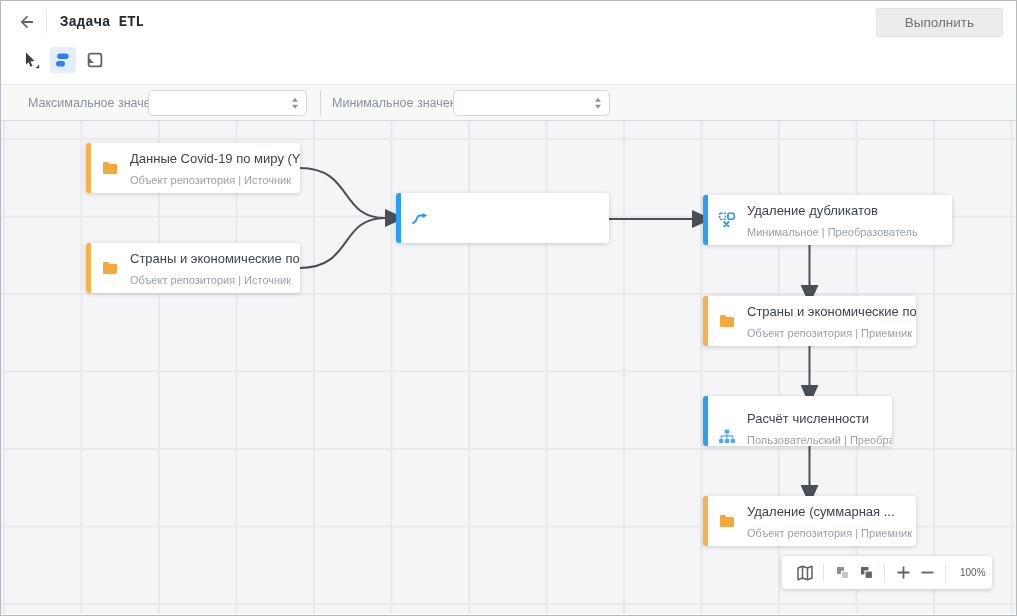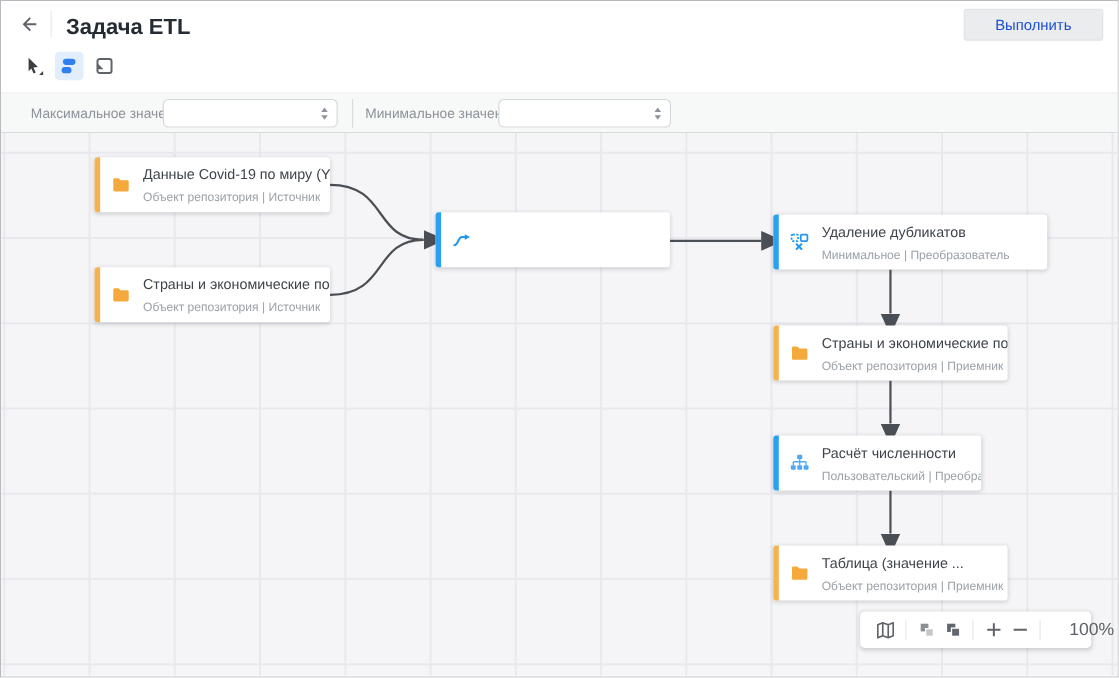--- a/index.html
+++ b/index.html
@@ -3,22 +3,22 @@
 <meta charset="utf-8">
 <style>
   * { box-sizing: border-box; margin: 0; padding: 0; }
   body { font-family: "Liberation Sans", sans-serif; background: #ffffff; }
   .app { position: relative; width: 1017px; height: 616px; border: 1px solid #b7bbbf; background: #fff; overflow: hidden; }
 
   
   .topbar { position: relative; height: 84px; background: #fff; border-bottom: 1px solid #e9e9e9; }
   .back-btn { position: absolute; left: 15px; top: 10px; width: 22px; height: 22px; display: flex; align-items: center; justify-content: center; cursor: pointer; }
   .hdr-divider { position: absolute; left: 45px; top: 9px; width: 1px; height: 24px; background: #e4e6e8; }
-  .page-title { position: absolute; left: 59px; top: 13px; font-size: 20px; font-weight: bold; color: #242b33; }
-  .run-btn { position: absolute; right: 13px; top: 7px; padding: 6px 28px; background: #ebeced; border: 1px solid #e2e3e4; border-radius: 3px; font-size: 13.5px; color: #1d4ed8; cursor: pointer; }
+  .page-title { position: absolute; left: 59px; top: 13px; font-size: 14px; font-weight: bold; color: #242b33; font-family: Liberation Mono, monospace; }
+  .run-btn { position: absolute; right: 13px; top: 7px; padding: 6px 28px; background: #ebeced; border: 1px solid #e2e3e4; border-radius: 3px; font-size: 13.5px; color: #737373; cursor: pointer; }
   .tools { position: absolute; left: 17px; top: 46px; display: flex; gap: 6px; }
   .tool { width: 26px; height: 26px; display: flex; align-items: center; justify-content: center; border-radius: 4px; cursor: pointer; }
   .tool.active { background: #e2eefb; }
 
   
   .params { position: relative; height: 36px; background: #f7f8f8; border-bottom: 1px solid #d9dadb; }
   .param-label { position: absolute; top: 11px; font-size: 12.5px; color: #8d939a; }
   .lbl-max { left: 27px; } .lbl-min { left: 331px; }
   .numfield { position: absolute; top: 5px; height: 26px; background: #fff; border: 1px solid #d4d7da; border-radius: 5px; }
   .nf-max { left: 147px; width: 159px; } .nf-min { left: 452px; width: 157px; }
@@ -43,21 +43,21 @@
   .nicon { width: 18px; height: 18px; margin-right: 11px; flex: none; }
   .ntexts { overflow: hidden; }
   .ntitle { font-size: 13px; color: #3e444b; white-space: nowrap; overflow: hidden; }
   .nsub { font-size: 11px; color: #9ba1a8; white-space: nowrap; overflow: hidden; margin-top: 8px; }
 
   
   .zoom-panel { position: absolute; left: 781px; top: 435px; width: 210px; height: 33px; background: #fff; border-radius: 4px;
     box-shadow: 0 1px 4px rgba(60,64,67,0.25); display: flex; align-items: center; padding: 0 11px; }
   .zp-btn { display: flex; align-items: center; justify-content: center; width: 24px; height: 24px; cursor: pointer; flex: none; }
   .zp-div { width: 1px; height: 18px; background: #e4e5e6; margin: 0 6px; flex: none; }
-  .zoom-level { font-size: 16px; color: #5f6368; margin-left: 20px; }
+  .zoom-level { font-size: 10px; color: #5f6368; margin-left: 8px; }
 </style>
 </head>
 <body>
 
 <div class="app">
 
   <div class="topbar">
     <div class="back-btn">
       <svg width="18" height="18" viewBox="0 0 18 18">
         <path d="M15 8.1 H5.9 L10.1 3.9 L8.9 2.7 L2.6 9 L8.9 15.3 L10.1 14.1 L5.9 9.9 H15 Z" fill="#5f6368"></path>
@@ -169,40 +169,40 @@
     <div class="node orange" style="left:702px; top:175px; width:213px;">
       <svg class="nicon" viewBox="0 0 18 18">
         <path d="M2 4.2 a1.2 1.2 0 0 1 1.2 -1.2 h3.8 l1.6 1.9 h6.2 a1.2 1.2 0 0 1 1.2 1.2 v7.7 a1.2 1.2 0 0 1 -1.2 1.2 H3.2 A1.2 1.2 0 0 1 2 13.8 Z" fill="#F5A93C"></path>
       </svg>
       <div class="ntexts">
         <div class="ntitle">Страны и экономические пок...</div>
         <div class="nsub">Объект репозитория | Приемник</div>
       </div>
     </div>
 
-    <div class="node blue" style="left:702px; top:275px; width:189px;">
+    <div class="node blue" style="left:702px; top:275px; width:189px;align-items:flex-end;">
       <svg class="nicon" viewBox="0 0 18 18">
         <rect x="6.7" y="1.5" width="4.6" height="4" rx="0.8" fill="#4FA9F6"></rect>
         <path d="M9,5.5 V7.8 M3.2,7.8 H14.8 M3.2,7.8 V10.8 M9,7.8 V10.8 M14.8,7.8 V10.8" stroke="#4FA9F6" stroke-width="1.2" fill="none"></path>
         <rect x="1" y="11" width="4.4" height="4" rx="0.8" fill="#4FA9F6"></rect>
         <rect x="6.8" y="11" width="4.4" height="4" rx="0.8" fill="#4FA9F6"></rect>
         <rect x="12.6" y="11" width="4.4" height="4" rx="0.8" fill="#4FA9F6"></rect>
       </svg>
       <div class="ntexts">
         <div class="ntitle">Расчёт численности</div>
         <div class="nsub">Пользовательский | Преобразова...</div>
       </div>
     </div>
 
     <div class="node orange" style="left:702px; top:375px; width:213px;">
       <svg class="nicon" viewBox="0 0 18 18">
         <path d="M2 4.2 a1.2 1.2 0 0 1 1.2 -1.2 h3.8 l1.6 1.9 h6.2 a1.2 1.2 0 0 1 1.2 1.2 v7.7 a1.2 1.2 0 0 1 -1.2 1.2 H3.2 A1.2 1.2 0 0 1 2 13.8 Z" fill="#F5A93C"></path>
       </svg>
       <div class="ntexts">
-        <div class="ntitle">Таблица (значение ...</div>
+        <div class="ntitle">Удаление (суммарная ...</div>
         <div class="nsub">Объект репозитория | Приемник</div>
       </div>
     </div>
 
     <div class="zoom-panel">
       <div class="zp-btn">
         <svg width="18" height="18" viewBox="0 0 18 18">
           <path d="M2 4 L6.5 2.2 L11.5 4 L16 2.2 V14 L11.5 15.8 L6.5 14 L2 15.8 Z M6.5 2.2 V14 M11.5 4 V15.8" fill="none" stroke="#5f6368" stroke-width="1.5" stroke-linejoin="round"></path>
         </svg>
       </div>

